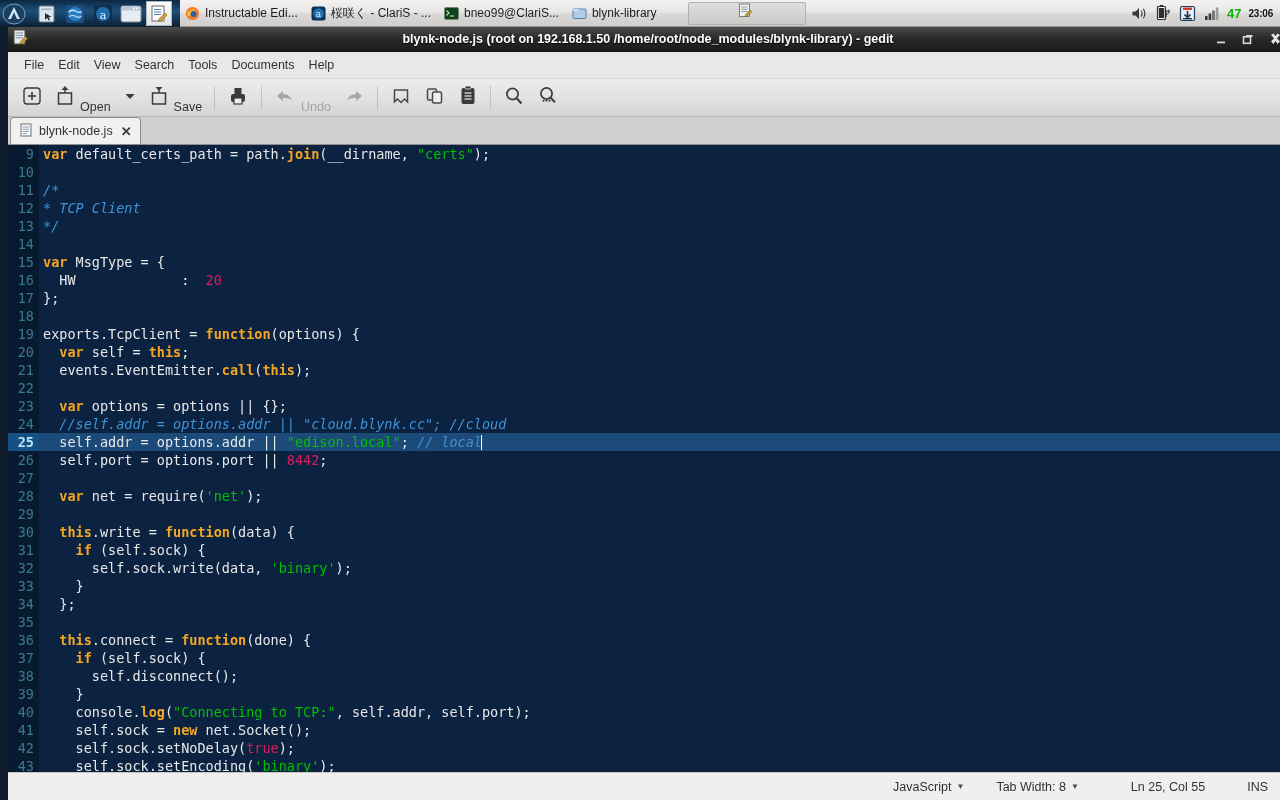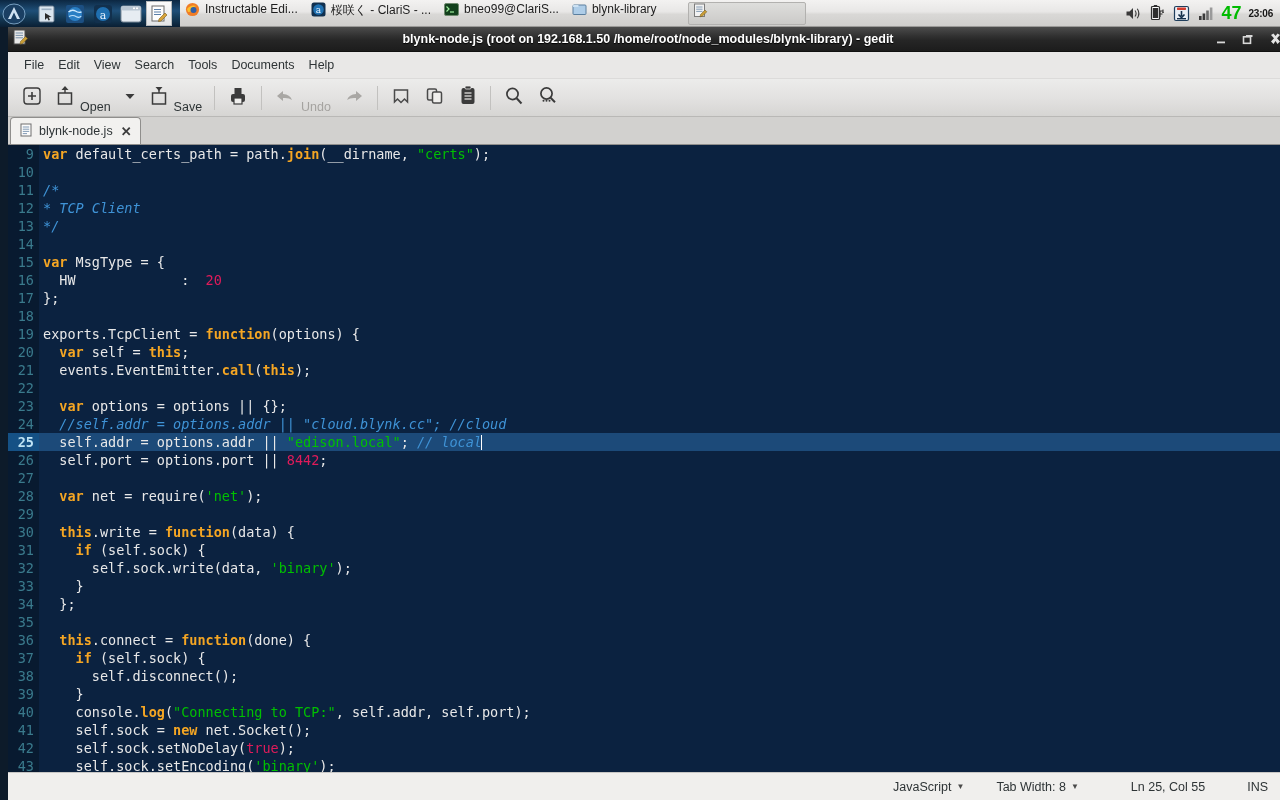--- a/index.html
+++ b/index.html
@@ -28,37 +28,37 @@
     display: flex; align-items: center; justify-content: center;
     position: relative;
   }
   .launcher.sel {
     background: linear-gradient(to bottom,#fbfbfb,#e2e4e6);
     border: 1px solid #b6b9bb;
   }
   .sep-launch { width: 5px; }
   .tb-tasks { display: flex; align-items: center; flex: 1; overflow: hidden; }
   .task {
-    display: flex; gap: 5px;
+    display: flex; align-items: center; gap: 5px;
     height: 23px; margin: 16px 1px; padding: 0 7px 0 4px;
     max-width: 158px; min-width: 118px;
     font-size: 12px; color: #1d1d1d; white-space: nowrap; overflow: hidden;
   }
   .task.active {
     background: linear-gradient(to bottom,#dededc,#cbcac8);
     border: 1px solid #b2b1af;
     border-radius: 2px;
     color: #4a4a4a;
     flex-direction: column;
   }
   .task .tlabel { overflow: hidden; text-overflow: ellipsis; }
   .task .ticon { width: 15px; height: 15px; flex: 0 0 15px; }
   .tray { display: flex; align-items: center; gap: 7px; padding: 0 7px 0 4px; }
   .tray .tico { width: 17px; height: 19px; display:flex; align-items:center; justify-content:center;}
-  .tray-num { color: #00bb00; font-size: 18px; font-weight: bold; }
+  .tray-num { color: #00bb00; font-size: 13px; font-weight: bold; }
   .tray-clock { color: #161616; font-size: 10px; font-weight: bold; letter-spacing: -0.2px;}
 
   
   #win { position: absolute; left: 8px; top: 27px; width: 1280px; height: 773px; }
 
   #titlebar {
     height: 25px; width: 100%;
     background: linear-gradient(to bottom, #4c4c4c 0%, #2f2f2f 40%, #262626 55%, #1c1c1c 100%);
     display: flex; align-items: center; position: relative;
     border-bottom: 1px solid #111;

